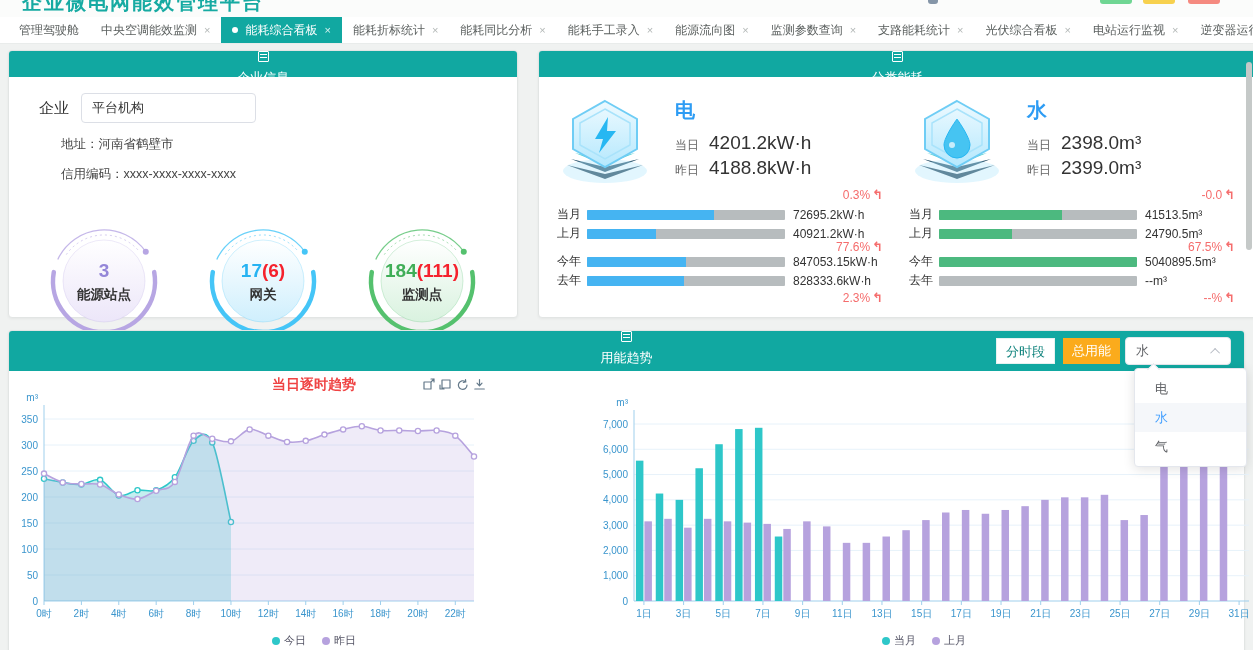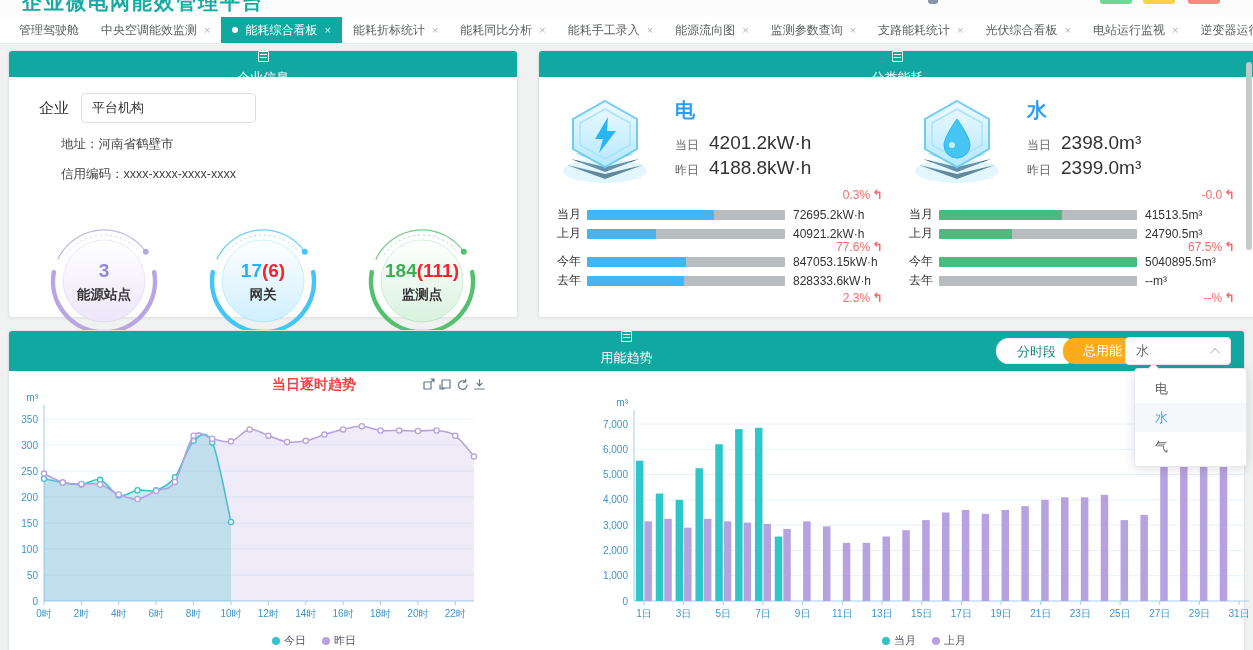--- a/index.html
+++ b/index.html
@@ -55,21 +55,21 @@
   .pct-line .arrow { font-size:13px; font-weight:bold; margin-left:2px; }
   .bar-rows { margin-top:2px; }
   .bar-row { display:flex; align-items:center; height:19px; }
   .bar-row .lbl { width:30px; font-size:12px; color:#333; flex:0 0 auto; }
   .bar-track { width:198px; height:10px; background:#b7bcbe; border-radius:1px; overflow:hidden; flex:0 0 auto; }
   .bar-fill { height:100%; }
   .bar-row .val { font-size:12px; color:#333; margin-left:8px; white-space:nowrap; }
 
   
   #panel-trend .panel-header { height:40px; border-radius:3px 3px 0 0; position:relative; }
-  .btn { position:absolute; height:26px; line-height:26px; border-radius:12px; font-size:13px; padding:0 20px; text-align:right; cursor:pointer; }
+  .btn { position:absolute; height:26px; line-height:26px; border-radius:0; font-size:13px; padding:0 9px; text-align:right; cursor:pointer; }
   .btn-outline { background:#fff; color:#12847e; top:7px; left:987px; border:1px solid #e7f2f1; }
   .btn-orange { background:#fbab1c; color:#fff; top:7px; left:1054px; }
   .select-box { position:absolute; left:1116px; top:6px; width:106px; height:28px; background:#fff; border:1px solid #e4e7ed; border-radius:4px; display:flex; align-items:center; justify-content:space-between; padding:0 10px; color:#606266; font-size:13px; cursor:pointer; }
   .caret-up { width:7px; height:7px; border-top:1.5px solid #b7bcc4; border-left:1.5px solid #b7bcc4; transform:rotate(45deg) translateY(2px); }
   .dropdown { position:absolute; left:1125px; top:37px; width:113px; background:#fff; border:1px solid #e4e7ed; border-radius:4px; box-shadow:0 2px 12px rgba(0,0,0,.12); padding:5px 0; z-index:30; }
   .dropdown:before { content:""; position:absolute; top:-4px; left:14px; width:8px; height:8px; background:#fff; border-left:1px solid #e4e7ed; border-top:1px solid #e4e7ed; transform:rotate(45deg); }
   .dd-item { height:29px; line-height:29px; padding-left:20px; font-size:13px; color:#606266; cursor:pointer; }
   .dd-item.selected { color:#409eff; background:#f5f7fa; }
 
   .chart { position:absolute; top:40px; height:290px; }

